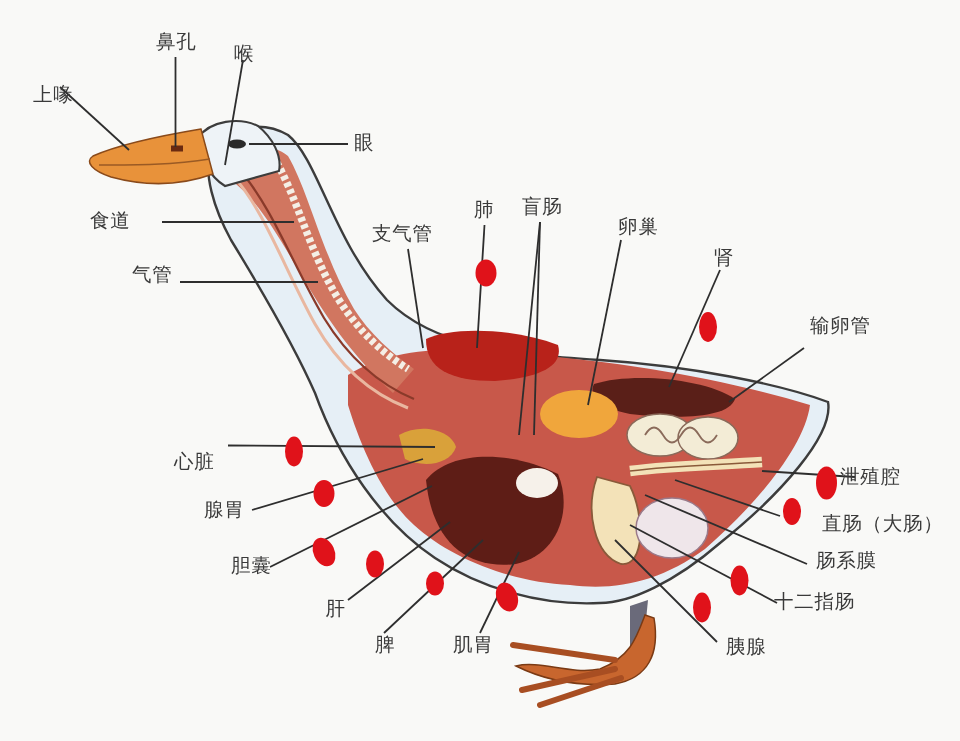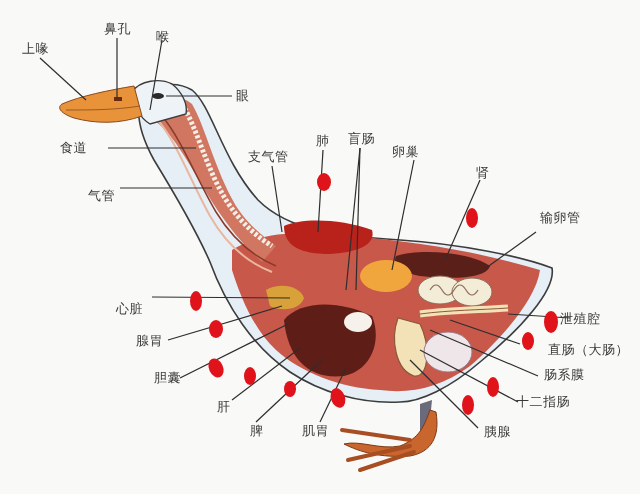--- a/index.html
+++ b/index.html
@@ -93,30 +93,30 @@
       <ellipse cx="250" cy="376" rx="6" ry="9"></ellipse>
       <ellipse cx="290" cy="389" rx="6" ry="8"></ellipse>
       <ellipse cx="338" cy="398" rx="7" ry="10" transform="rotate(-20 338 398)"></ellipse>
       <ellipse cx="551" cy="322" rx="7" ry="11"></ellipse>
       <ellipse cx="528" cy="341" rx="6" ry="9"></ellipse>
       <ellipse cx="493" cy="387" rx="6" ry="10"></ellipse>
       <ellipse cx="468" cy="405" rx="6" ry="10"></ellipse>
     </g>
   </svg>
 
-  <span class="lbl" style="left:22px;top:42px">上喙</span>
+  <span class="lbl" style="left:22px;top:57px">上喙</span>
   <span class="lbl" style="left:104px;top:22px">鼻孔</span>
   <span class="lbl" style="left:156px;top:30px">喉</span>
   <span class="lbl" style="left:236px;top:89px">眼</span>
   <span class="lbl" style="left:60px;top:141px">食道</span>
-  <span class="lbl" style="left:88px;top:189px">气管</span>
+  <span class="lbl" style="left:88px;top:177px">气管</span>
   <span class="lbl" style="left:248px;top:150px">支气管</span>
   <span class="lbl" style="left:316px;top:134px">肺</span>
   <span class="lbl" style="left:348px;top:132px">盲肠</span>
-  <span class="lbl" style="left:392px;top:145px">卵巢</span>
+  <span class="lbl" style="left:412px;top:145px">卵巢</span>
   <span class="lbl" style="left:476px;top:166px">肾</span>
   <span class="lbl" style="left:540px;top:211px">输卵管</span>
   <span class="lbl" style="left:116px;top:302px">心脏</span>
   <span class="lbl" style="left:136px;top:334px">腺胃</span>
   <span class="lbl" style="left:154px;top:371px">胆囊</span>
   <span class="lbl" style="left:217px;top:400px">肝</span>
   <span class="lbl" style="left:250px;top:424px">脾</span>
   <span class="lbl" style="left:302px;top:424px">肌胃</span>
   <span class="lbl" style="left:560px;top:312px">泄殖腔</span>
   <span class="lbl" style="left:548px;top:343px">直肠（大肠）</span>

